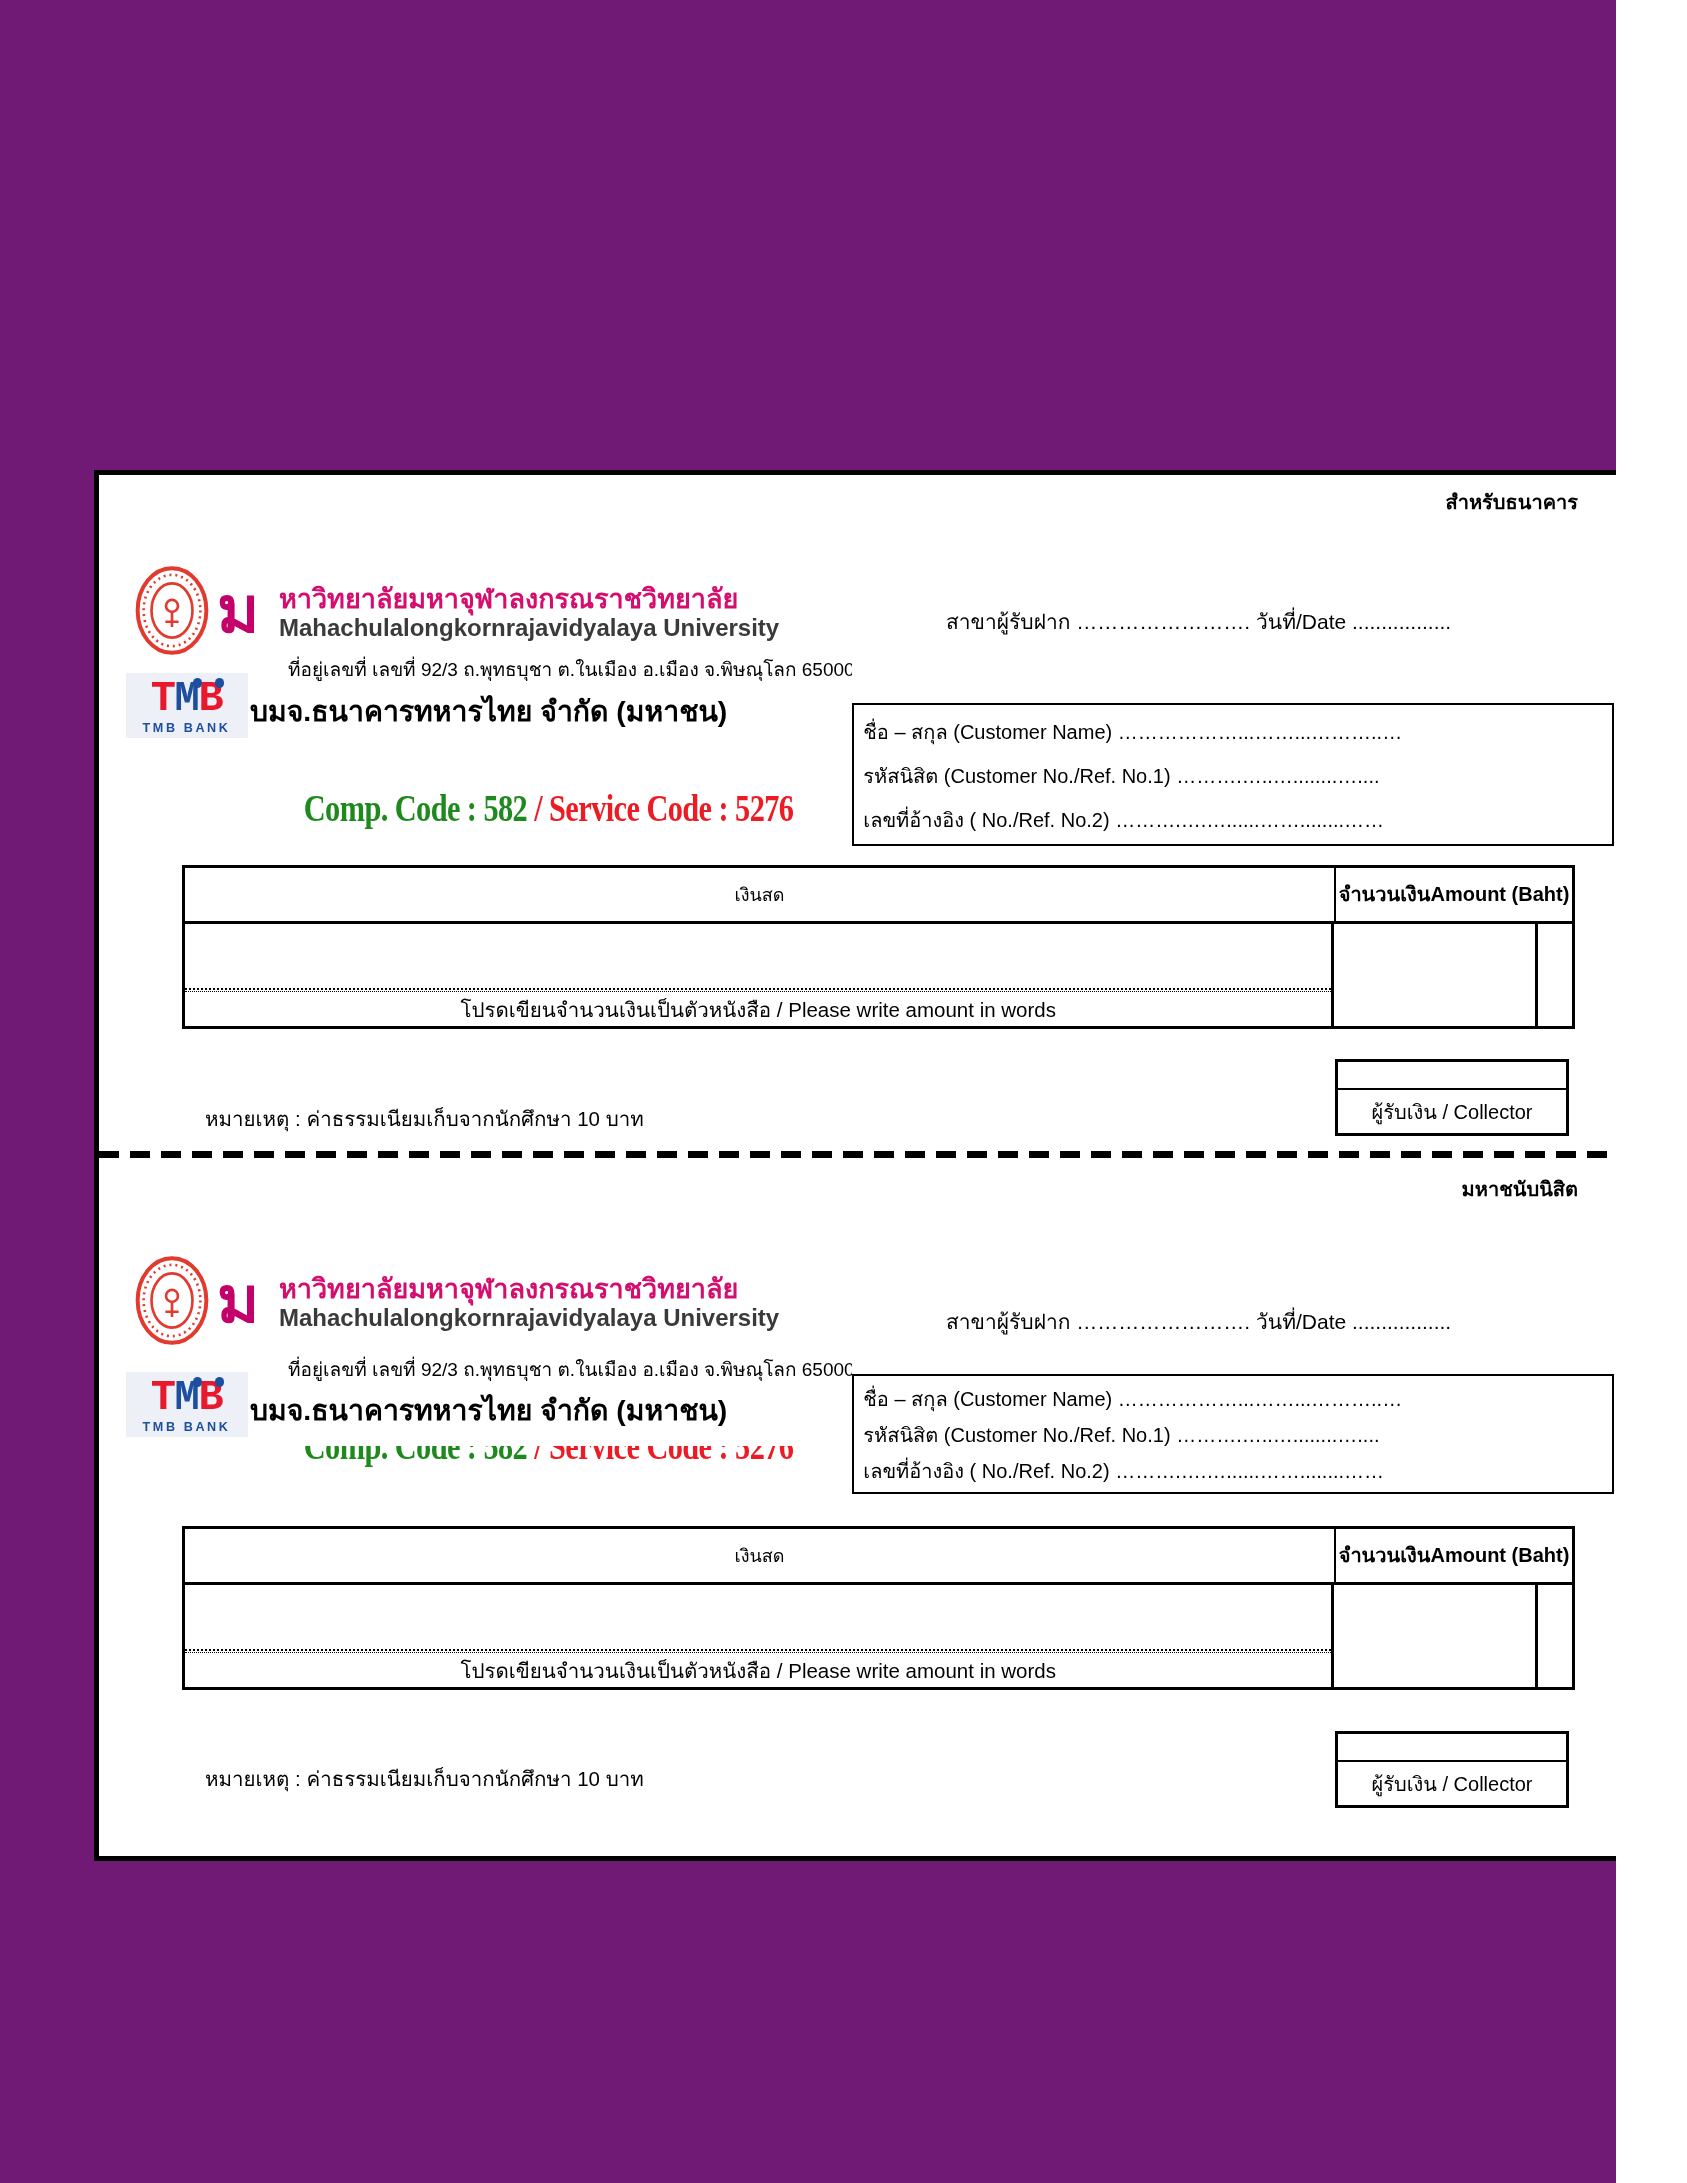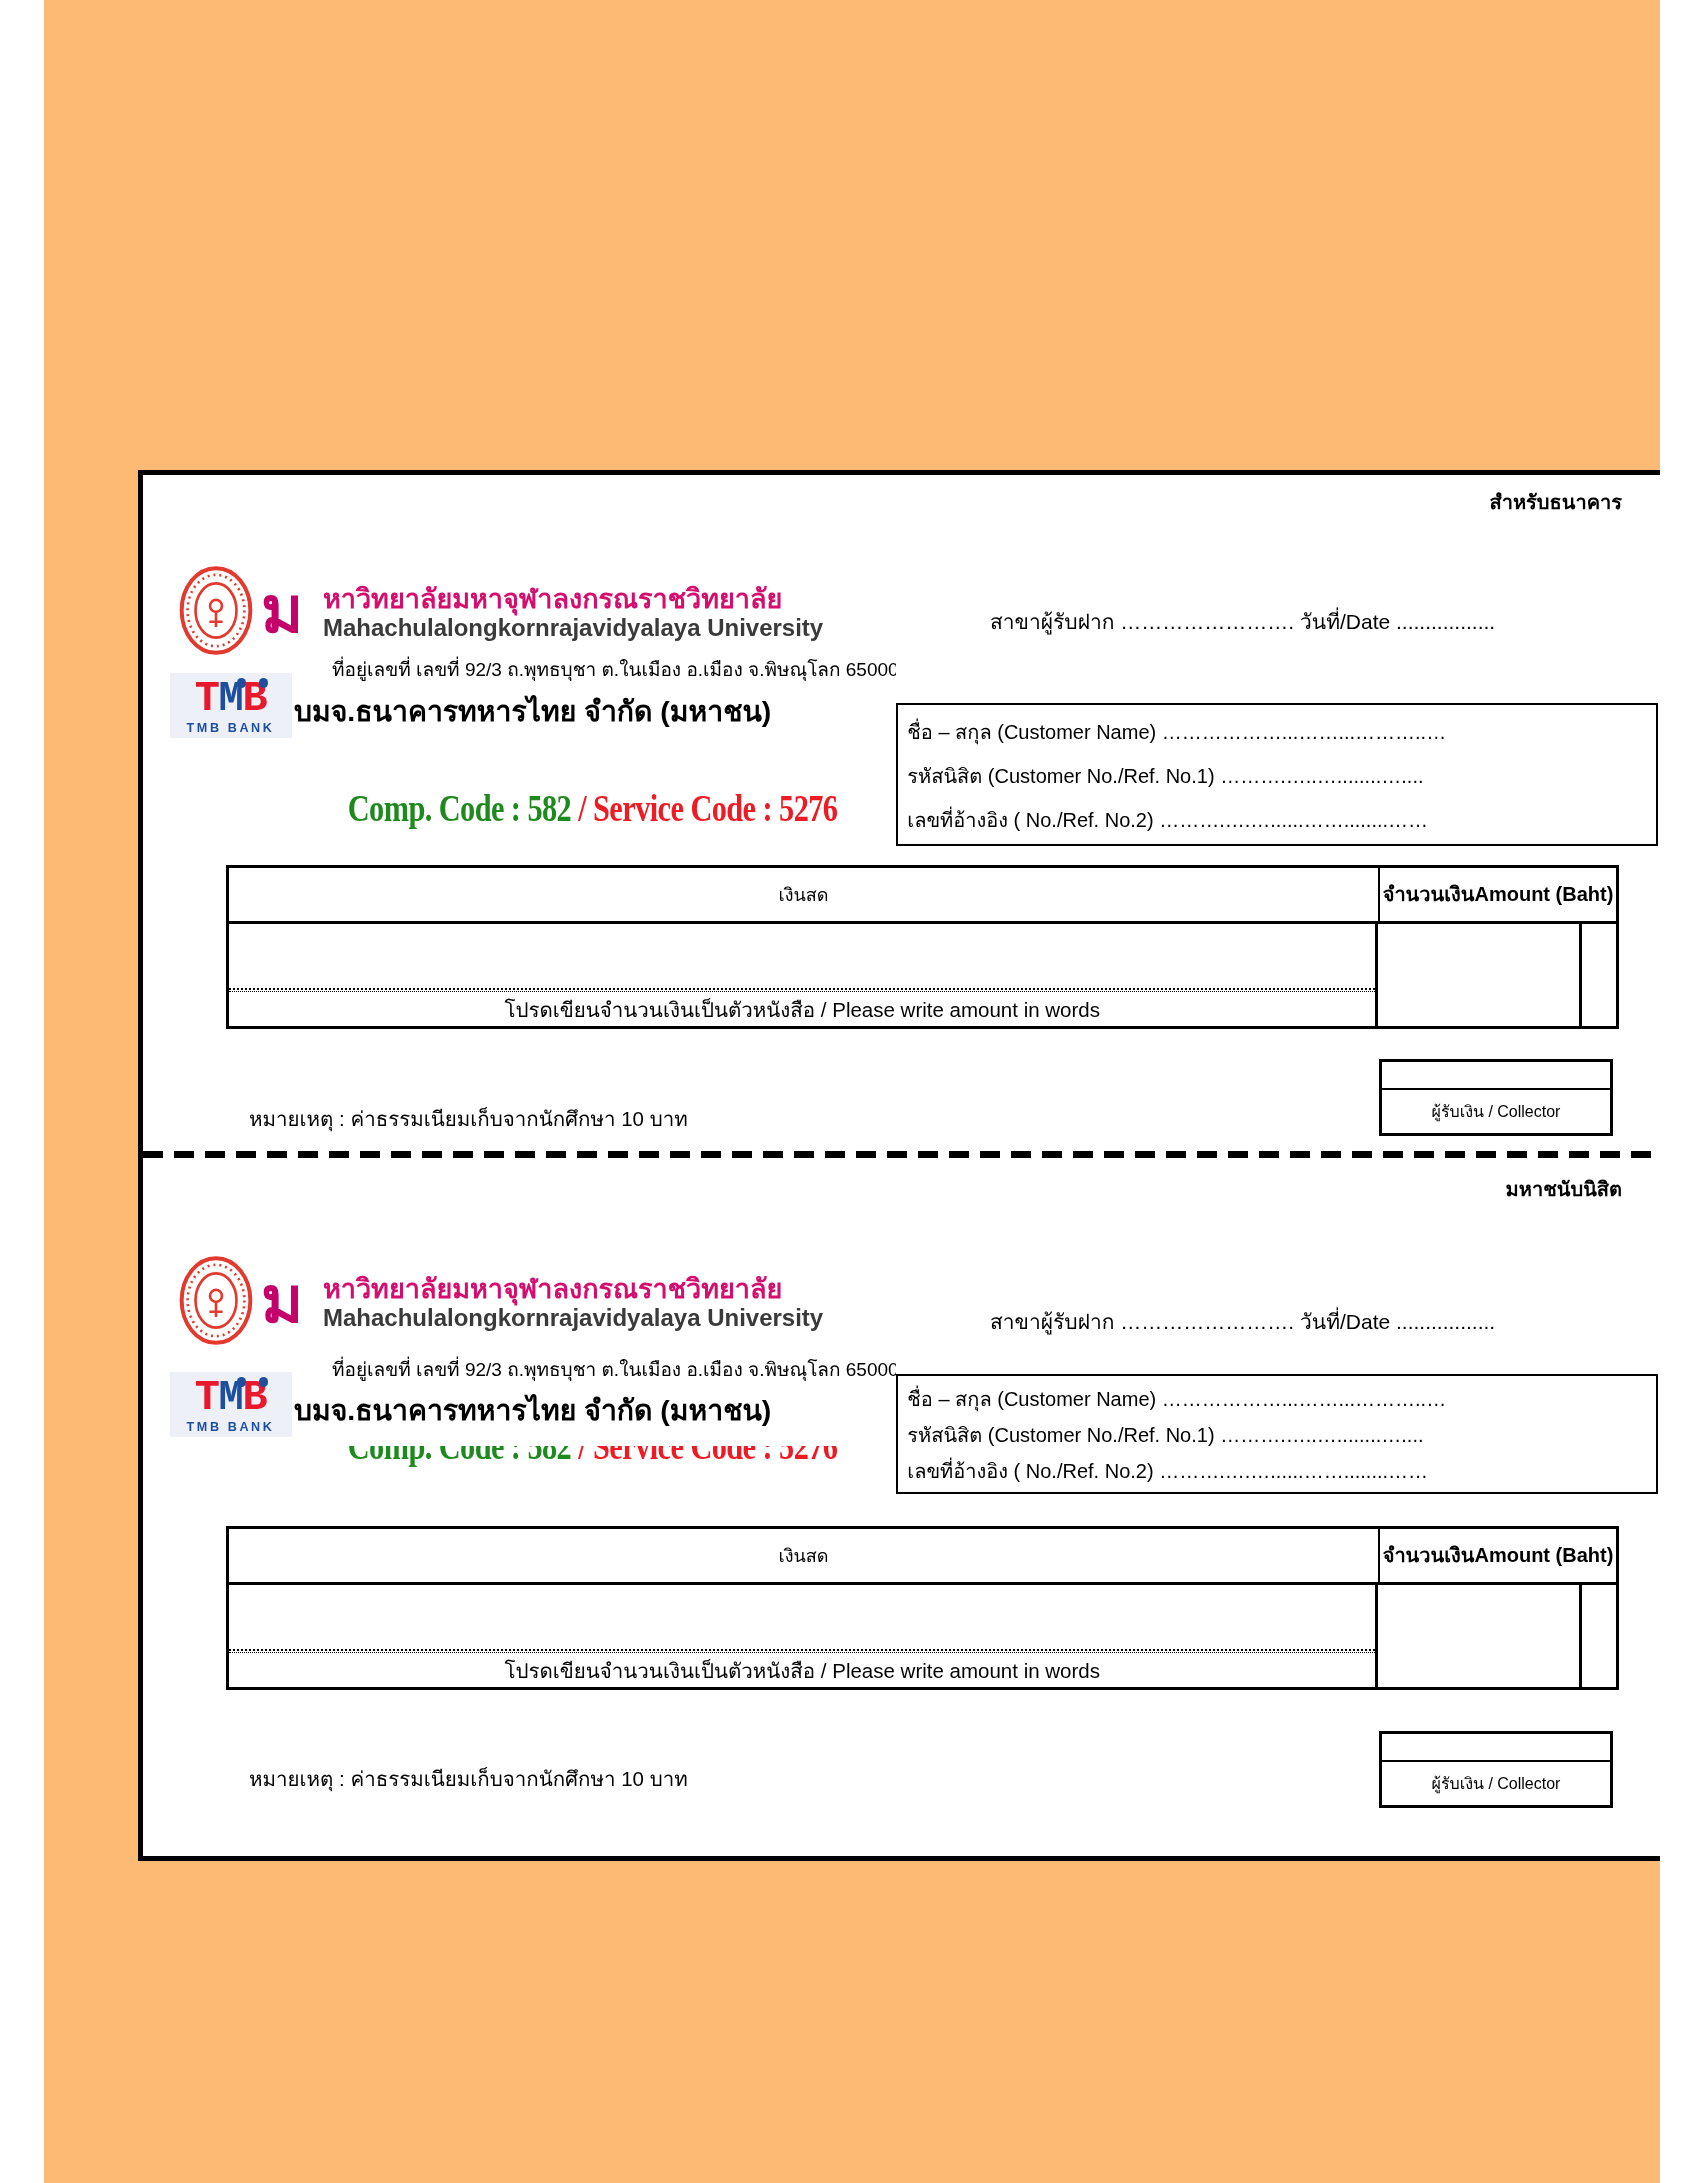--- a/index.html
+++ b/index.html
@@ -1,21 +1,20 @@
 <!DOCTYPE html>
 <html style="font-size:10.6px"><head>
 <meta charset="utf-8">
 <style>
   * { margin:0; padding:0; box-sizing:border-box; }
   html,body { background:#ffffff; }
   .page {
-    position:relative; width:1616px; height:2183px; background:#fdba74;
+    position:relative; width:1616px; height:2183px; background:#701a75;
     font-family:"Liberation Sans", sans-serif; color:#000;
     overflow:hidden;
-    margin-left:44px;
   }
   .doc {
     position:absolute; left:94px; top:470px; width:1535px; height:1391px;
     border:5.3px solid #000; background:#fff;
   }
   .abs { position:absolute; }
 
   .copy-label { font-size:20px; font-weight:bold; white-space:nowrap; }
 
   
@@ -65,21 +64,21 @@
   .col-amt { width:238px; position:relative; }
   .cash-header-cell { flex:1; display:flex; align-items:center; justify-content:center; font-size:18px; font-weight:normal;border-radius:24px; }
   .amt-header-cell { width:238px; border-left:2.6px solid #000; display:flex; align-items:center; justify-content:center; font-size:20px; font-weight:bold; line-height:25px; }
   .dotted-rule { position:absolute; left:0; right:0; top:64px; border-top:2px dotted #000; }
   .dotted-rule2 { position:absolute; left:0; right:0; top:67px; border-top:0.7px dotted #000; }
   .words-instruction { position:absolute; left:0; right:0; top:69px; text-align:center; font-size:20.5px; }
   .satang-sep { position:absolute; top:0; bottom:0; right:34px; width:2.6px; background:#000; }
 
   .collector-box { width:234px; height:77px; border:3.3px solid #000; display:flex; flex-direction:column; }
   .collector-sign { height:28px; border-bottom:2.6px solid #000; }
-  .collector-label { flex:1; display:flex; align-items:center; justify-content:center; font-size:16px; white-space:nowrap; }
+  .collector-label { flex:1; display:flex; align-items:center; justify-content:center; font-size:20px; white-space:nowrap; }
 
   .note-line { font-size:20.5px; white-space:nowrap; }
 
   .cut-line {
     position:absolute; left:0; width:1524px; height:6.6px; top:676px;
     background:repeating-linear-gradient(90deg,#000 0 20px,transparent 20px 31px);
   }
 </style>
 </head>
 <body>

